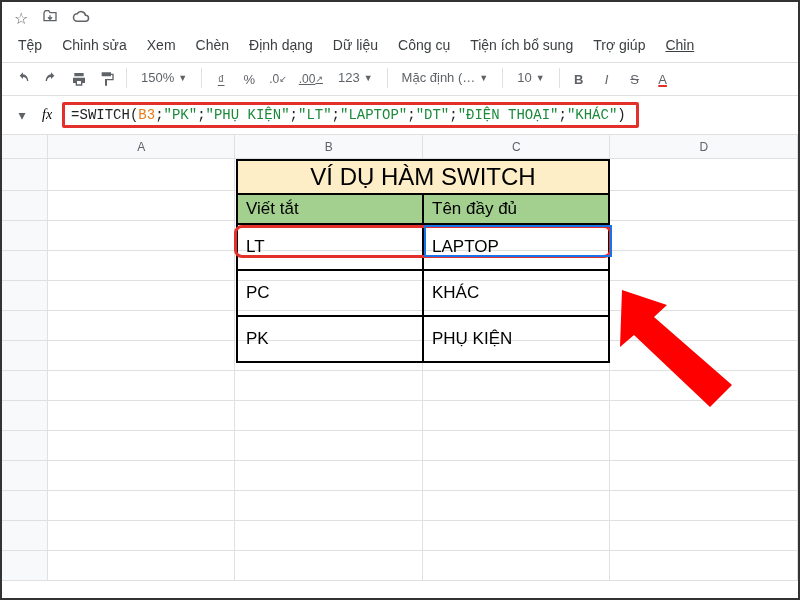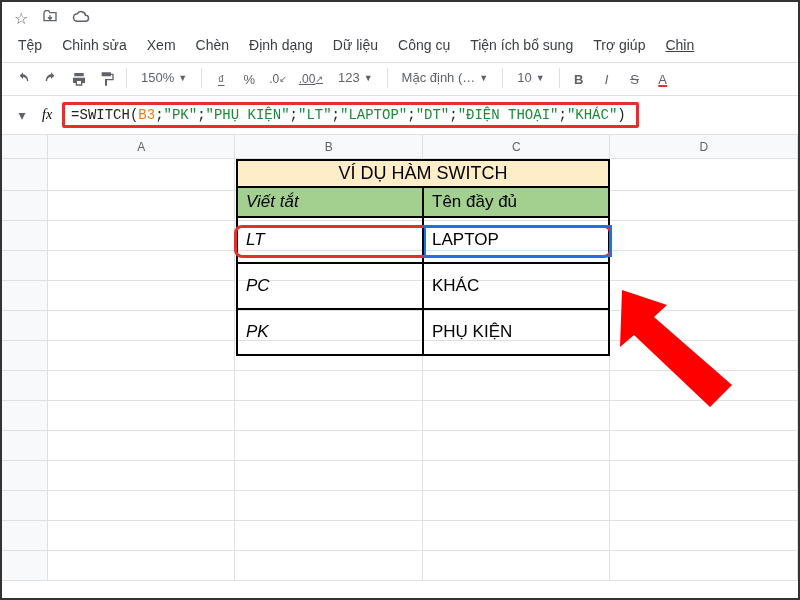--- a/index.html
+++ b/index.html
@@ -26,23 +26,23 @@
 .rowhead-spacer { width: 46px; border-right: 1px solid #e0e0e0; background: #f8f9fa; }
 .col-head { width: 188px; border-right: 1px solid #e0e0e0; background: #f8f9fa; color: #5f6368; font-size: 12px; display: flex; align-items: center; justify-content: center; }
 .col-head.d { width: 188px; }
 .body-rows { }
 .grid-row { display: flex; height: 30px; }
 .row-head { width: 46px; border-right: 1px solid #e0e0e0; border-bottom: 1px solid #e0e0e0; background: #f8f9fa; color: #5f6368; font-size: 12px; display: flex; align-items: center; justify-content: center; }
 .cell { width: 188px; border-right: 1px solid #e0e0e0; border-bottom: 1px solid #e0e0e0; display: flex; align-items: center; padding: 0 6px; font-size: 17px; font-family: Arial, sans-serif; color: #000; position: relative; }
 .table-overlay { position: absolute; left: 234px; top: 24px; pointer-events: none; }
 .tbl { border-collapse: collapse; }
 .tbl td { border: 2px solid #000; padding: 2px 8px; height: 46px; font-size: 17px; color: #000; vertical-align: middle; }
-.tbl .title-row td { background: #fdeec8; text-align: center; font-size: 18px; height: 24px; margin-left: 48px; }
+.tbl .title-row td { background: #fdeec8; text-align: center; font-size: 24px; height: 24px; margin-left: 48px; }
 .tbl .head-row td { background: #a3d08f; height: 30px; }
-.col-b { width: 186px; font-style: italic; }
+.col-b { width: 186px; }
 .col-c { width: 186px; }
 .red-wide { position: absolute; border: 3px solid #e3302a; border-radius: 8px; pointer-events: none; }
 .arrow-wrap { position: absolute; left: 590px; top: 150px; width: 160px; height: 100px; pointer-events: none; }
 .bold { font-weight: bold; }
 .italic { font-style: italic; }
 .strike { text-decoration: line-through; }
 .underline-a { text-decoration: underline; text-decoration-color: #e3302a; text-decoration-thickness: 2px; }
 </style>
 </head>
 <body>

